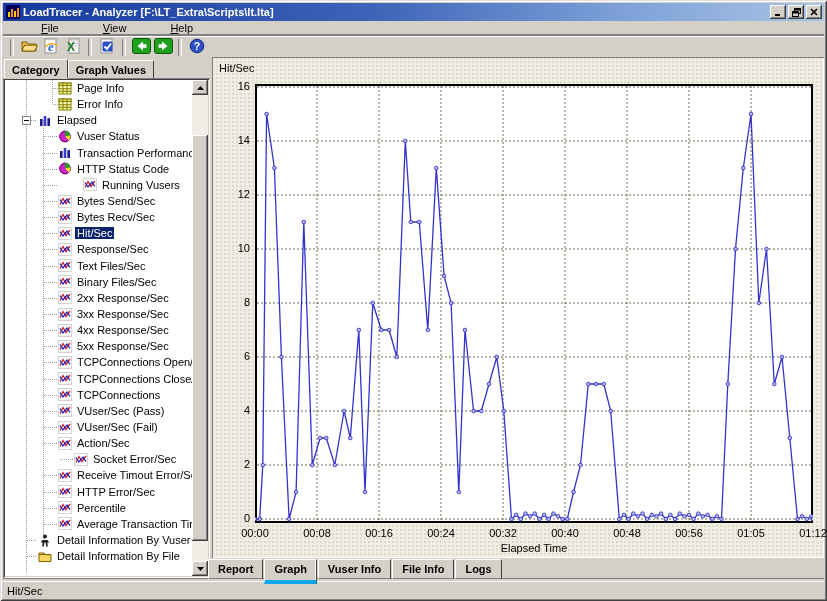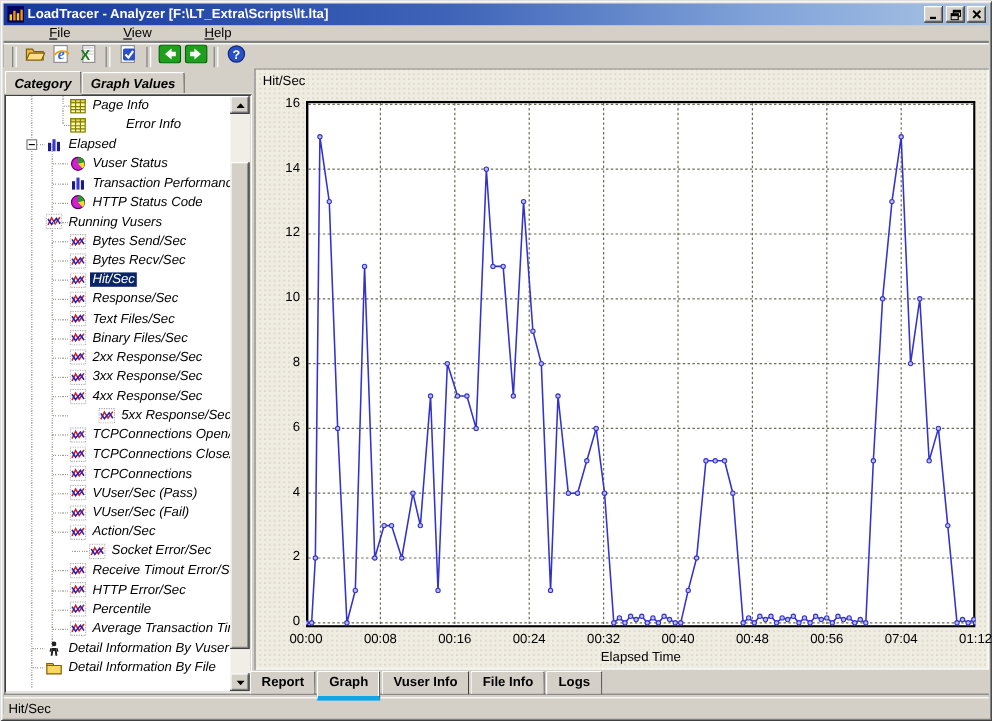--- a/index.html
+++ b/index.html
@@ -24,21 +24,21 @@
   
   .menubar{position:absolute;left:3px;top:21px;right:3px;height:14px;display:flex;align-items:center;font-size:11px;}
   .menu-item{display:inline-block;padding:0 6px;color:#000;margin-left:32px;}
   .menu-item::first-letter{text-decoration:underline;}
   .toolbar{position:absolute;left:3px;top:36px;right:3px;height:21px;
     border-top:1px solid #FFFFFF;box-shadow:0 -2px 0 #808080;
     display:flex;align-items:center;padding-left:3px;}
   .tb-sep{width:2px;height:17px;border-left:1px solid #808080;border-right:1px solid #FFFFFF;margin:0 4px;}
   .tb-btn{width:22px;height:20px;display:flex;align-items:center;justify-content:center;}
   
-  .left-panel{position:absolute;left:3px;top:57px;width:207px;height:523px;font-style:italic;}
+  .left-panel{position:absolute;left:3px;top:57px;width:207px;height:523px;}
   .panel-tabs{display:flex;height:21px;padding-left:1px;align-items:flex-end;}
   .ptab{font-weight:bold;font-size:11px;padding:3px 7px 2px 7px;background:#D4D0C8;
     border-top:1px solid #fff;border-left:1px solid #fff;border-right:1px solid #404040;
     border-radius:2px 2px 0 0;position:relative;}
   .ptab.active{padding-top:4px;z-index:2;box-shadow:0 1px 0 #D4D0C8;}
   .tree-frame{position:absolute;left:0;top:21px;right:0;bottom:2px;background:#fff;padding:2px;}
   .tree-frame.sunken{}
   .tree{position:absolute;left:2px;top:2px;right:18px;bottom:2px;overflow:hidden;font-size:11px;background:#fff;}
   .guide{position:absolute;width:1px;
     background:repeating-linear-gradient(to bottom,#A0A098 0 1px,transparent 1px 2px);}
@@ -181,21 +181,21 @@
         <div class="guide" style="left: 47px; top: 0px; height: 24.15px;"></div>
         <div class="trow" style="padding-left: 53px;">
           <span class="tconn" style="left: 48px; width: 5px;"></span>
           <span class="ticon"><svg width="14" height="13" viewBox="0 0 14 13">
               <rect x="1" y="1" width="12" height="11" fill="#FFF8B0" stroke="#808000"></rect>
               <rect x="1" y="1" width="12" height="2.6" fill="#E8D468" stroke="#808000"></rect>
               <path d="M1 6.8 H13 M1 9.4 H13 M5 1 V12 M9 1 V12" stroke="#808000" fill="none"></path>
             </svg></span>
           <span class="tlabel">Page Info</span>
         </div>
-        <div class="trow" style="padding-left: 53px; gap: 28px;">
+        <div class="trow" style="padding-left: 53px;">
           <span class="tconn" style="left: 48px; width: 5px;"></span>
           <span class="ticon"><svg width="14" height="13" viewBox="0 0 14 13">
               <rect x="1" y="1" width="12" height="11" fill="#FFF8B0" stroke="#808000"></rect>
               <rect x="1" y="1" width="12" height="2.6" fill="#E8D468" stroke="#808000"></rect>
               <path d="M1 6.8 H13 M1 9.4 H13 M5 1 V12 M9 1 V12" stroke="#808000" fill="none"></path>
             </svg></span>
           <span class="tlabel">Error Info</span>
         </div>
         <div class="trow" style="padding-left: 33px;">
           <span class="tconn" style="left: 22px; width: 10px;"></span>
@@ -227,21 +227,21 @@
         </div>
         <div class="trow" style="padding-left: 53px;">
           <span class="tconn" style="left: 39px; width: 13px;"></span>
           <span class="ticon"><svg width="14" height="13" viewBox="0 0 14 13">
               <circle cx="7" cy="6.5" r="5.4" fill="#D020D0" stroke="#600060"></circle>
               <path d="M7 6.5 L7 1.1 A5.4 5.4 0 0 1 12.2 5.2 Z" fill="#20A020"></path>
               <path d="M7 6.5 L12.2 5.2 A5.4 5.4 0 0 1 10.8 10.5 Z" fill="#F0E020"></path>
             </svg></span>
           <span class="tlabel">HTTP Status Code</span>
         </div>
-        <div class="trow" style="padding-left: 33px;">
+        <div class="trow" style="padding-left: 78px;">
           <span class="tconn" style="left: 39px; width: 13px;"></span>
           <span class="ticon"><svg width="14" height="13" viewBox="0 0 14 13">
               <rect x="0.5" y="0.5" width="13" height="12" fill="#fff" stroke="#A8A8A8" stroke-dasharray="1,1"></rect>
               <polyline points="2,9.5 5,3.5 8,8.5 12,3" stroke="#D02020" fill="none" stroke-width="1.3"></polyline>
               <polyline points="2,4.5 5,9 9,4 12,8.5" stroke="#2020C0" fill="none" stroke-width="1.3"></polyline>
             </svg></span>
           <span class="tlabel">Running Vusers</span>
         </div>
         <div class="trow" style="padding-left: 53px;">
           <span class="tconn" style="left: 39px; width: 13px;"></span>
@@ -317,21 +317,21 @@
         </div>
         <div class="trow" style="padding-left: 53px;">
           <span class="tconn" style="left: 39px; width: 13px;"></span>
           <span class="ticon"><svg width="14" height="13" viewBox="0 0 14 13">
               <rect x="0.5" y="0.5" width="13" height="12" fill="#fff" stroke="#A8A8A8" stroke-dasharray="1,1"></rect>
               <polyline points="2,9.5 5,3.5 8,8.5 12,3" stroke="#D02020" fill="none" stroke-width="1.3"></polyline>
               <polyline points="2,4.5 5,9 9,4 12,8.5" stroke="#2020C0" fill="none" stroke-width="1.3"></polyline>
             </svg></span>
           <span class="tlabel">4xx Response/Sec</span>
         </div>
-        <div class="trow" style="padding-left: 77px;">
+        <div class="trow" style="padding-left: 53px;">
           <span class="tconn" style="left: 39px; width: 13px;"></span>
           <span class="ticon"><svg width="14" height="13" viewBox="0 0 14 13">
               <rect x="0.5" y="0.5" width="13" height="12" fill="#fff" stroke="#A8A8A8" stroke-dasharray="1,1"></rect>
               <polyline points="2,9.5 5,3.5 8,8.5 12,3" stroke="#D02020" fill="none" stroke-width="1.3"></polyline>
               <polyline points="2,4.5 5,9 9,4 12,8.5" stroke="#2020C0" fill="none" stroke-width="1.3"></polyline>
             </svg></span>
           <span class="tlabel">5xx Response/Sec</span>
         </div>
         <div class="trow" style="padding-left: 53px;">
           <span class="tconn" style="left: 39px; width: 13px;"></span>
@@ -593,21 +593,21 @@
     <div class="ytick" style="left: 5px; top: 401px;">2</div>
     <div class="ytick" style="left: 5px; top: 455px;">0</div>
     <div class="xtick" style="left: 25px; top: 470px;">00:00</div>
     <div class="xtick" style="left: 87px; top: 470px;">00:08</div>
     <div class="xtick" style="left: 149px; top: 470px;">00:16</div>
     <div class="xtick" style="left: 211px; top: 470px;">00:24</div>
     <div class="xtick" style="left: 273px; top: 470px;">00:32</div>
     <div class="xtick" style="left: 335px; top: 470px;">00:40</div>
     <div class="xtick" style="left: 397px; top: 470px;">00:48</div>
     <div class="xtick" style="left: 459px; top: 470px;">00:56</div>
-    <div class="xtick" style="left: 521px; top: 470px;">07:04</div>
+    <div class="xtick" style="left: 521px; top: 470px;">01:05</div>
     <div class="xtick" style="left: 583px; top: 470px;">01:12</div>
   </div>
 
 <div class="bottom-tabs" id="bottom-tabs">
     <span class="btab">Report</span>
     <span class="btab active">Graph</span>
     <span class="btab">Vuser Info</span>
     <span class="btab">File Info</span>
     <span class="btab">Logs</span>
   </div>

